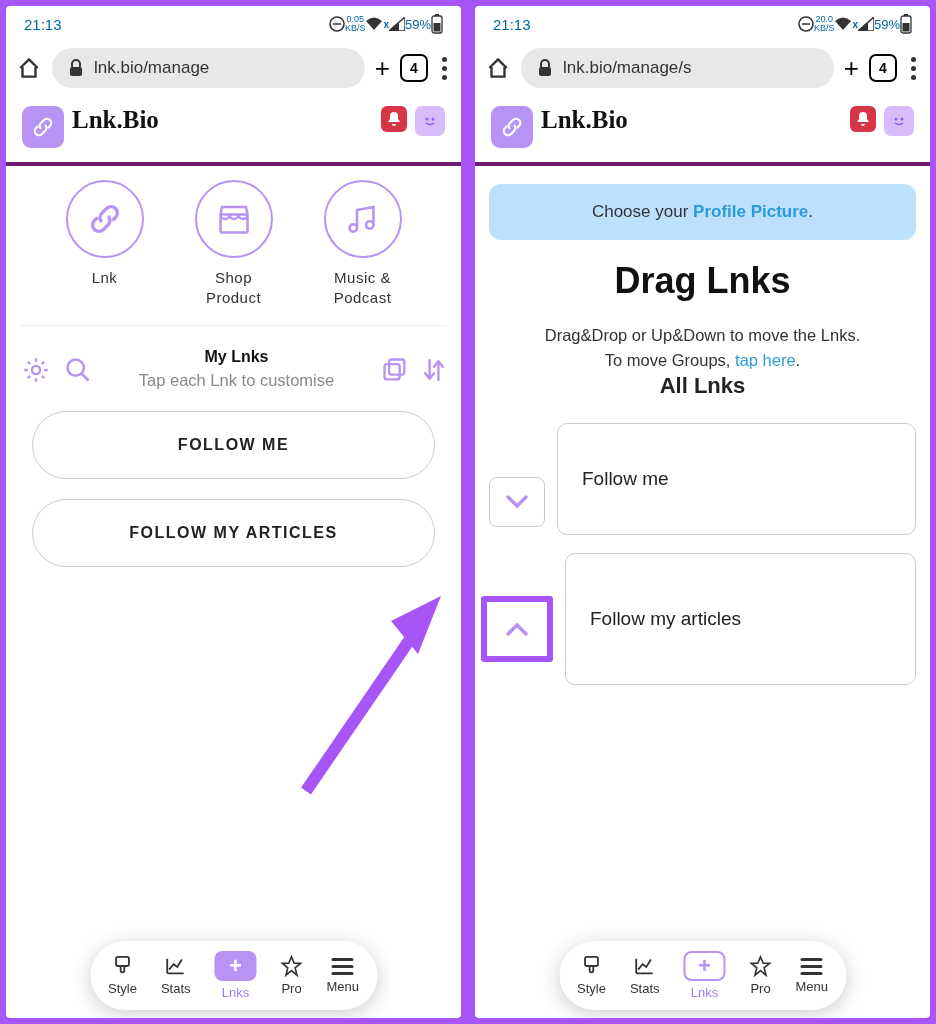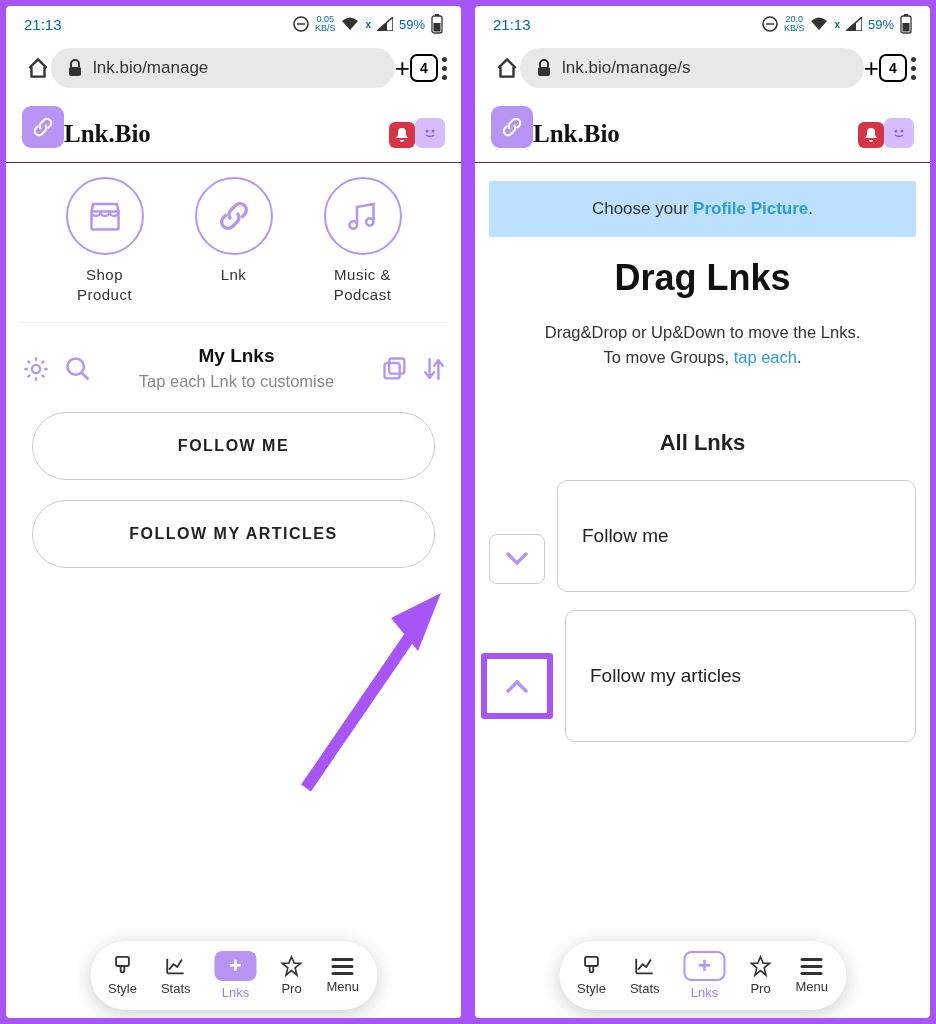--- a/index.html
+++ b/index.html
@@ -1,58 +1,58 @@
 <!DOCTYPE html>
 <html><head>
 <meta charset="utf-8">
 <style>
 * { box-sizing: border-box; margin: 0; padding: 0; }
 body { font-family: -apple-system, Arial, sans-serif; background: #a855f7; width: 936px; height: 1024px; display: flex; gap: 14px; padding: 6px; }
 .phone { flex: 1; background: #fff; border-radius: 4px; display: flex; flex-direction: column; position: relative; overflow: hidden; }
 .status-bar { display: flex; justify-content: space-between; align-items: center; padding: 8px 18px 6px; font-size: 15px; color: #0369a1; }
-.status-right { display: flex; align-items: center; gap: 6px; font-size: 13px; }
-.browser-bar { display: flex; align-items: center; padding: 8px 10px; gap: 0; margin-left: 9px; }
+.status-right { display: flex; align-items: center; font-size: 13px; }
+.browser-bar { display: flex; align-items: center; padding: 8px 10px; gap: 10px; }
 .home-ic { width: 26px; height: 26px; }
 .url-pill { flex: 1; background: #e8e8e8; border-radius: 24px; padding: 10px 16px; display: flex; align-items: center; gap: 10px; font-size: 17px; color: #333; }
 .plus-ic { font-size: 26px; font-weight: 300; }
 .tabs-badge { border: 2.5px solid #000; border-radius: 7px; width: 28px; height: 28px; display: flex; align-items: center; justify-content: center; font-weight: 700; font-size: 14px; }
 .kebab { display: flex; flex-direction: column; gap: 4px; padding: 0 4px; }
 .kebab span { width: 5px; height: 5px; background: #333; border-radius: 50%; }
-.app-header { display: flex; align-items: flex-end; padding: 10px 16px 14px; gap: 0; border-bottom: 1px solid #701a75; }
+.app-header { display: flex; align-items: flex-start; padding: 10px 16px 14px; gap: 8px; border-bottom: 4px solid #701a75; }
 .logo-sq { width: 42px; height: 42px; background: #b794f4; border-radius: 9px; display: flex; align-items: center; justify-content: center; }
 .brand { font-family: Georgia, serif; font-weight: 900; font-size: 25px; color: #111; flex: 1; }
 .notif-badge { width: 26px; height: 26px; background: #d63447; border-radius: 6px; display: flex; align-items: center; justify-content: center; color: #fff; font-weight: 700; font-size: 15px; }
 .smiley-badge { width: 30px; height: 30px; background: #d6bcfa; border-radius: 7px; display: flex; align-items: center; justify-content: center; color: #8b5cf6; }
 .content { flex: 1; overflow: hidden; position: relative; }
 .cat-row { display: flex; justify-content: space-around; padding: 14px 20px 18px; border-bottom: 1px solid #eee; margin: 0 14px; }
 .cat-item { display: flex; flex-direction: column; align-items: center; gap: 10px; }
 .cat-circle { width: 78px; height: 78px; border: 2px solid #b794f4; border-radius: 50%; display: flex; align-items: center; justify-content: center; }
 .cat-label { font-size: 15px; color: #333; text-align: center; line-height: 1.3; letter-spacing: 0.5px; }
 .mylinks { padding: 22px 16px 0; position: relative; }
 .mylinks-head { display: flex; align-items: center; gap: 14px; }
 .mylinks-title-wrap { flex: 1; text-align: center; }
-.mylinks-title { font-weight: 700; font-size: 19px; color: #111; }
+.mylinks-title { font-weight: 700; font-size: 16px; color: #111; }
 .mylinks-sub { color: #888; font-size: 16.5px; margin-top: 4px; line-height: 1.3; }
 .link-pill { border: 1px solid #ccc; border-radius: 40px; padding: 24px 20px; text-align: center; margin: 20px 10px 0; font-weight: 700; font-size: 16px; letter-spacing: 1.5px; color: #222; }
 .arrow-annot { position: absolute; top: 420px; left: 280px; pointer-events: none; }
 .bottom-nav { position: absolute; bottom: 8px; left: 50%; transform: translateX(-50%); background: #fff; border-radius: 40px; box-shadow: 0 4px 20px rgba(0,0,0,0.2); display: flex; padding: 10px 18px; gap: 24px; align-items: center; }
 .nav-item { display: flex; flex-direction: column; align-items: center; gap: 4px; font-size: 13px; color: #333; }
 .nav-item.active .nav-ic-box { background: #b794f4; border: none; }
 .nav-item.active-outline .nav-ic-box { border: 2px solid #b794f4; background: #fff; }
 .nav-item.active { color: #9f7aea; }
 .nav-item.active-outline { color: #9f7aea; }
 .nav-ic-box { width: 42px; height: 30px; background: transparent; border-radius: 8px; display: flex; align-items: center; justify-content: center; }
 .burger { display: flex; flex-direction: column; gap: 4px; }
 .burger span { width: 22px; height: 3px; background: #333; border-radius: 2px; }
-.blue-banner { background: #bde0fe; padding: 18px 20px; margin: 18px 14px; text-align: center; font-size: 17px; color: #333; border-radius: 3px; }
+.blue-banner { background: #bde0fe; padding: 18px 20px; margin: 18px 14px; text-align: center; font-size: 17px; color: #333; border-radius: 12px; }
 .blue-banner a { color: #2b9cd8; font-weight: 700; text-decoration: none; }
 .move-title { font-size: 36px; font-weight: 800; text-align: center; margin-top: 20px; color: #111; }
 .move-sub { text-align: center; font-size: 16.5px; color: #333; margin-top: 21px; padding: 0 26px; line-height: 1.5; }
 .move-sub a { color: #2b9cd8; text-decoration: none; }
-.all-title { text-align: center; font-weight: 700; font-size: 22px; margin-top: 60px; color: #222; }
+.all-title { text-align: center; font-weight: 700; font-size: 22px; color: #222; }
 .move-row { display: flex; gap: 12px; padding: 0 14px; margin-top: 24px; align-items: flex-start; }
 .arrow-col { display: flex; flex-direction: column; gap: 14px; }
 .arrow-btn { width: 56px; height: 50px; border: 1px solid #ccc; border-radius: 8px; background: #fff; display: flex; align-items: center; justify-content: center; }
 .arrow-btn.hl { border: 6px solid #a855f7; border-radius: 3px; width: 72px; height: 66px; margin-left: -8px; margin-top: 20px; }
 .move-card { flex: 1; border: 1px solid #ccc; border-radius: 10px; padding: 44px 24px; font-size: 19px; color: #222; }
 .move-row2 { margin-top: 18px; align-items: center; }
 svg { display: block; }
 </style>
 </head>
 <body>
@@ -124,33 +124,33 @@
           <path d="M5 11 Q9 14 13 11" fill="none" stroke="#8b5cf6" stroke-width="1.5"></path>
         </svg>
     </div>
   </div>
 
   <div class="content">
     <div class="cat-row">
       <div class="cat-item">
         <div class="cat-circle">
             <svg width="36" height="36" viewBox="0 0 24 24">
+              <path d="M10 14 a4 4 0 0 1 0-6 l3-3 a4 4 0 0 1 6 6 l-2 2 M14 10 a4 4 0 0 1 0 6 l-3 3 a4 4 0 0 1 -6 -6 l2-2" fill="none" stroke="#b794f4" stroke-width="2.2"></path>
+            </svg>
+          </div>
+        <span class="cat-label">Lnk</span>
+      </div>
+      <div class="cat-item">
+        <div class="cat-circle">
+            <svg width="36" height="36" viewBox="0 0 24 24">
               <path d="M3 9 h18 v11 a1 1 0 0 1-1 1 H4 a1 1 0 0 1-1-1 Z M3 9 l1-5 h16 l1 5 M3 9 a3 3 0 0 0 6 0 a3 3 0 0 0 6 0 a3 3 0 0 0 6 0" fill="none" stroke="#b794f4" stroke-width="1.7"></path>
             </svg>
           </div>
         <span class="cat-label" style="white-space:pre">Shop
 Product</span>
-      </div>
-      <div class="cat-item">
-        <div class="cat-circle">
-            <svg width="36" height="36" viewBox="0 0 24 24">
-              <path d="M10 14 a4 4 0 0 1 0-6 l3-3 a4 4 0 0 1 6 6 l-2 2 M14 10 a4 4 0 0 1 0 6 l-3 3 a4 4 0 0 1 -6 -6 l2-2" fill="none" stroke="#b794f4" stroke-width="2.2"></path>
-            </svg>
-          </div>
-        <span class="cat-label">Lnk</span>
       </div>
       <div class="cat-item">
         <div class="cat-circle">
             <svg width="36" height="36" viewBox="0 0 24 24">
               <path d="M8 18 V6 l11-2 v12 M8 18 a2.5 2.5 0 1 1-5 0 a2.5 2.5 0 0 1 5 0 M19 16 a2.5 2.5 0 1 1-5 0 a2.5 2.5 0 0 1 5 0" fill="none" stroke="#b794f4" stroke-width="1.7"></path>
             </svg>
           </div>
         <span class="cat-label" style="white-space:pre">Music &amp;
 Podcast</span>
       </div>
@@ -294,21 +294,21 @@
     </div>
   </div>
 
   <div class="content">
     <div class="blue-banner">
       <span>Choose your </span><a>Profile Picture</a><span>.</span>
     </div>
     <div class="move-title">Drag Lnks</div>
     <div class="move-sub">
       <span>Drag&amp;Drop or Up&amp;Down to move the Lnks.</span><br>
-      <span>To move Groups, </span><a>tap each</a><span>.</span>
+      <span>To move Groups, </span><a>tap here</a><span>.</span>
     </div>
     <div class="all-title">All Lnks</div>
 
     <div class="move-row">
       <div class="arrow-col" style="justify-content:flex-end;margin-top:54px">
         <div class="arrow-btn">
           <svg width="22" height="14" viewBox="0 0 22 14">
               <path d="M2 2 L11 11 L20 2" fill="none" stroke="#b794f4" stroke-width="3.5" stroke-linecap="round"></path>
             </svg>
         </div>

